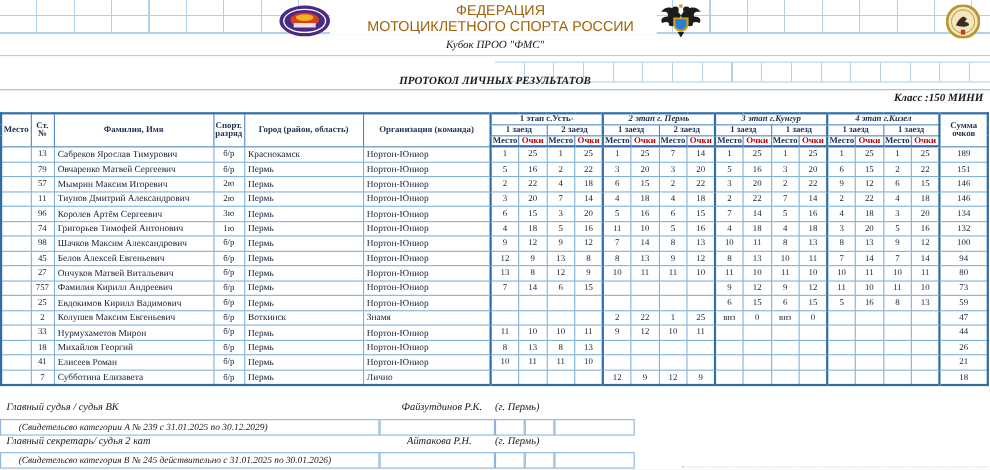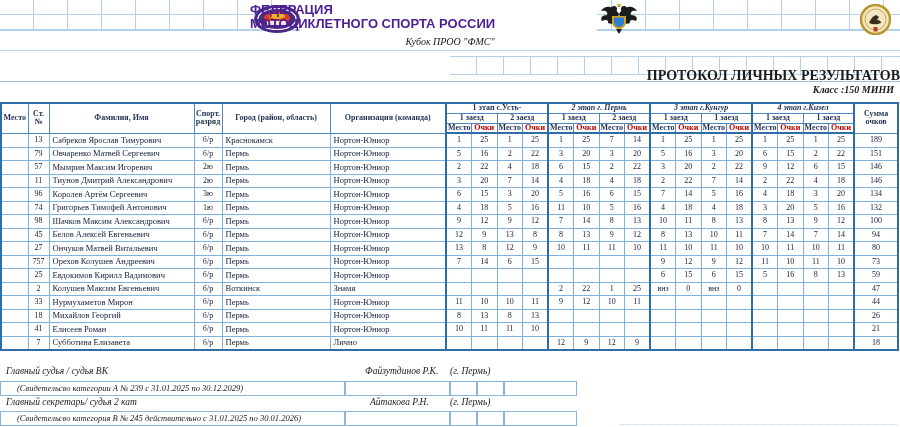--- a/index.html
+++ b/index.html
@@ -8,26 +8,26 @@
   
   .gridband{position:absolute;left:0;width:900px;
     background-image:repeating-linear-gradient(to right,transparent 0 33px,#b3d1e8 33px 34px),
                      repeating-linear-gradient(to bottom,transparent 0 14px,#b3d1e8 14px 15px);
     border-bottom:1px solid #b3d1e8;}
   .hline{position:absolute;left:0;width:900px;height:0;border-top:1px solid #b3d1e8;}
   .cellband{position:absolute;top:56px;left:450px;width:450px;height:17px;
     border-top:1px solid #b3d1e8;border-bottom:1px solid #b3d1e8;
     background-image:repeating-linear-gradient(to right,transparent 0 26px,#b3d1e8 26px 27px);}
   .titlepatch{position:absolute;left:300px;top:0;width:297px;height:31px;background:#fff;}
-  .fedtitle{position:absolute;left:250px;top:3px;width:410px;
-    font-family:"Liberation Sans",sans-serif;font-weight:bold;font-size:13px;line-height:14px;color:#4c1d95;}
+  .fedtitle{position:absolute;left:250px;top:3px;width:410px;text-align:center;
+    font-family:"Liberation Sans",sans-serif;font-weight:normal;font-size:13px;line-height:14px;color:#a16207;}
   .cup{position:absolute;left:0;top:36px;width:900px;text-align:center;
     font-style:italic;font-size:10px;color:#1a1a1a;}
-  .proto{position:absolute;left:0;top:68px;width:900px;text-align:right;
-    font-weight:bold;font-size:14px;color:#1a1a1a;}
+  .proto{position:absolute;left:0;top:68px;width:900px;text-align:center;
+    font-style:italic;font-weight:bold;font-size:10px;color:#1a1a1a;}
   .protoline{position:absolute;left:0;top:81px;width:900px;border-top:1px solid #9dbdd8;}
   .klass{position:absolute;right:6px;top:84px;font-style:italic;font-weight:bold;font-size:10px;color:#1a1a1a;}
   .logo{position:absolute;}
   
   table.protocol{position:absolute;left:0;top:102px;width:897px;border-collapse:collapse;
     table-layout:fixed;border:2px solid #2f6da8;}
   .protocol th,.protocol td{border:1px solid #7fb2dd;padding:0 1px;font-size:8px;
     text-align:center;vertical-align:middle;overflow:hidden;white-space:nowrap;line-height:1.1;}
   .protocol th{font-weight:bold;color:#1f3050;}
   .protocol thead th{border-color:#4f87c0;}
@@ -365,21 +365,21 @@
           <td>10</td>
           <td class="etapb">10</td>
           <td>11</td>
           <td class="zb">10</td>
           <td>11</td>
           <td class="sumcol">80</td>
         </tr>
         <tr>
           <td></td>
           <td>757</td>
-          <td class="tl">Орехов Колушев Андреевич</td>
+          <td class="tl">Фамилия Кирилл Андреевич</td>
           <td>б/р</td>
           <td class="tl">Пермь</td>
           <td class="tl">Нортон-Юниор</td>
           <td class="etapb">7</td>
           <td>14</td>
           <td class="zb">6</td>
           <td>15</td>
           <td class="etapb"></td>
           <td></td>
           <td class="zb"></td>

